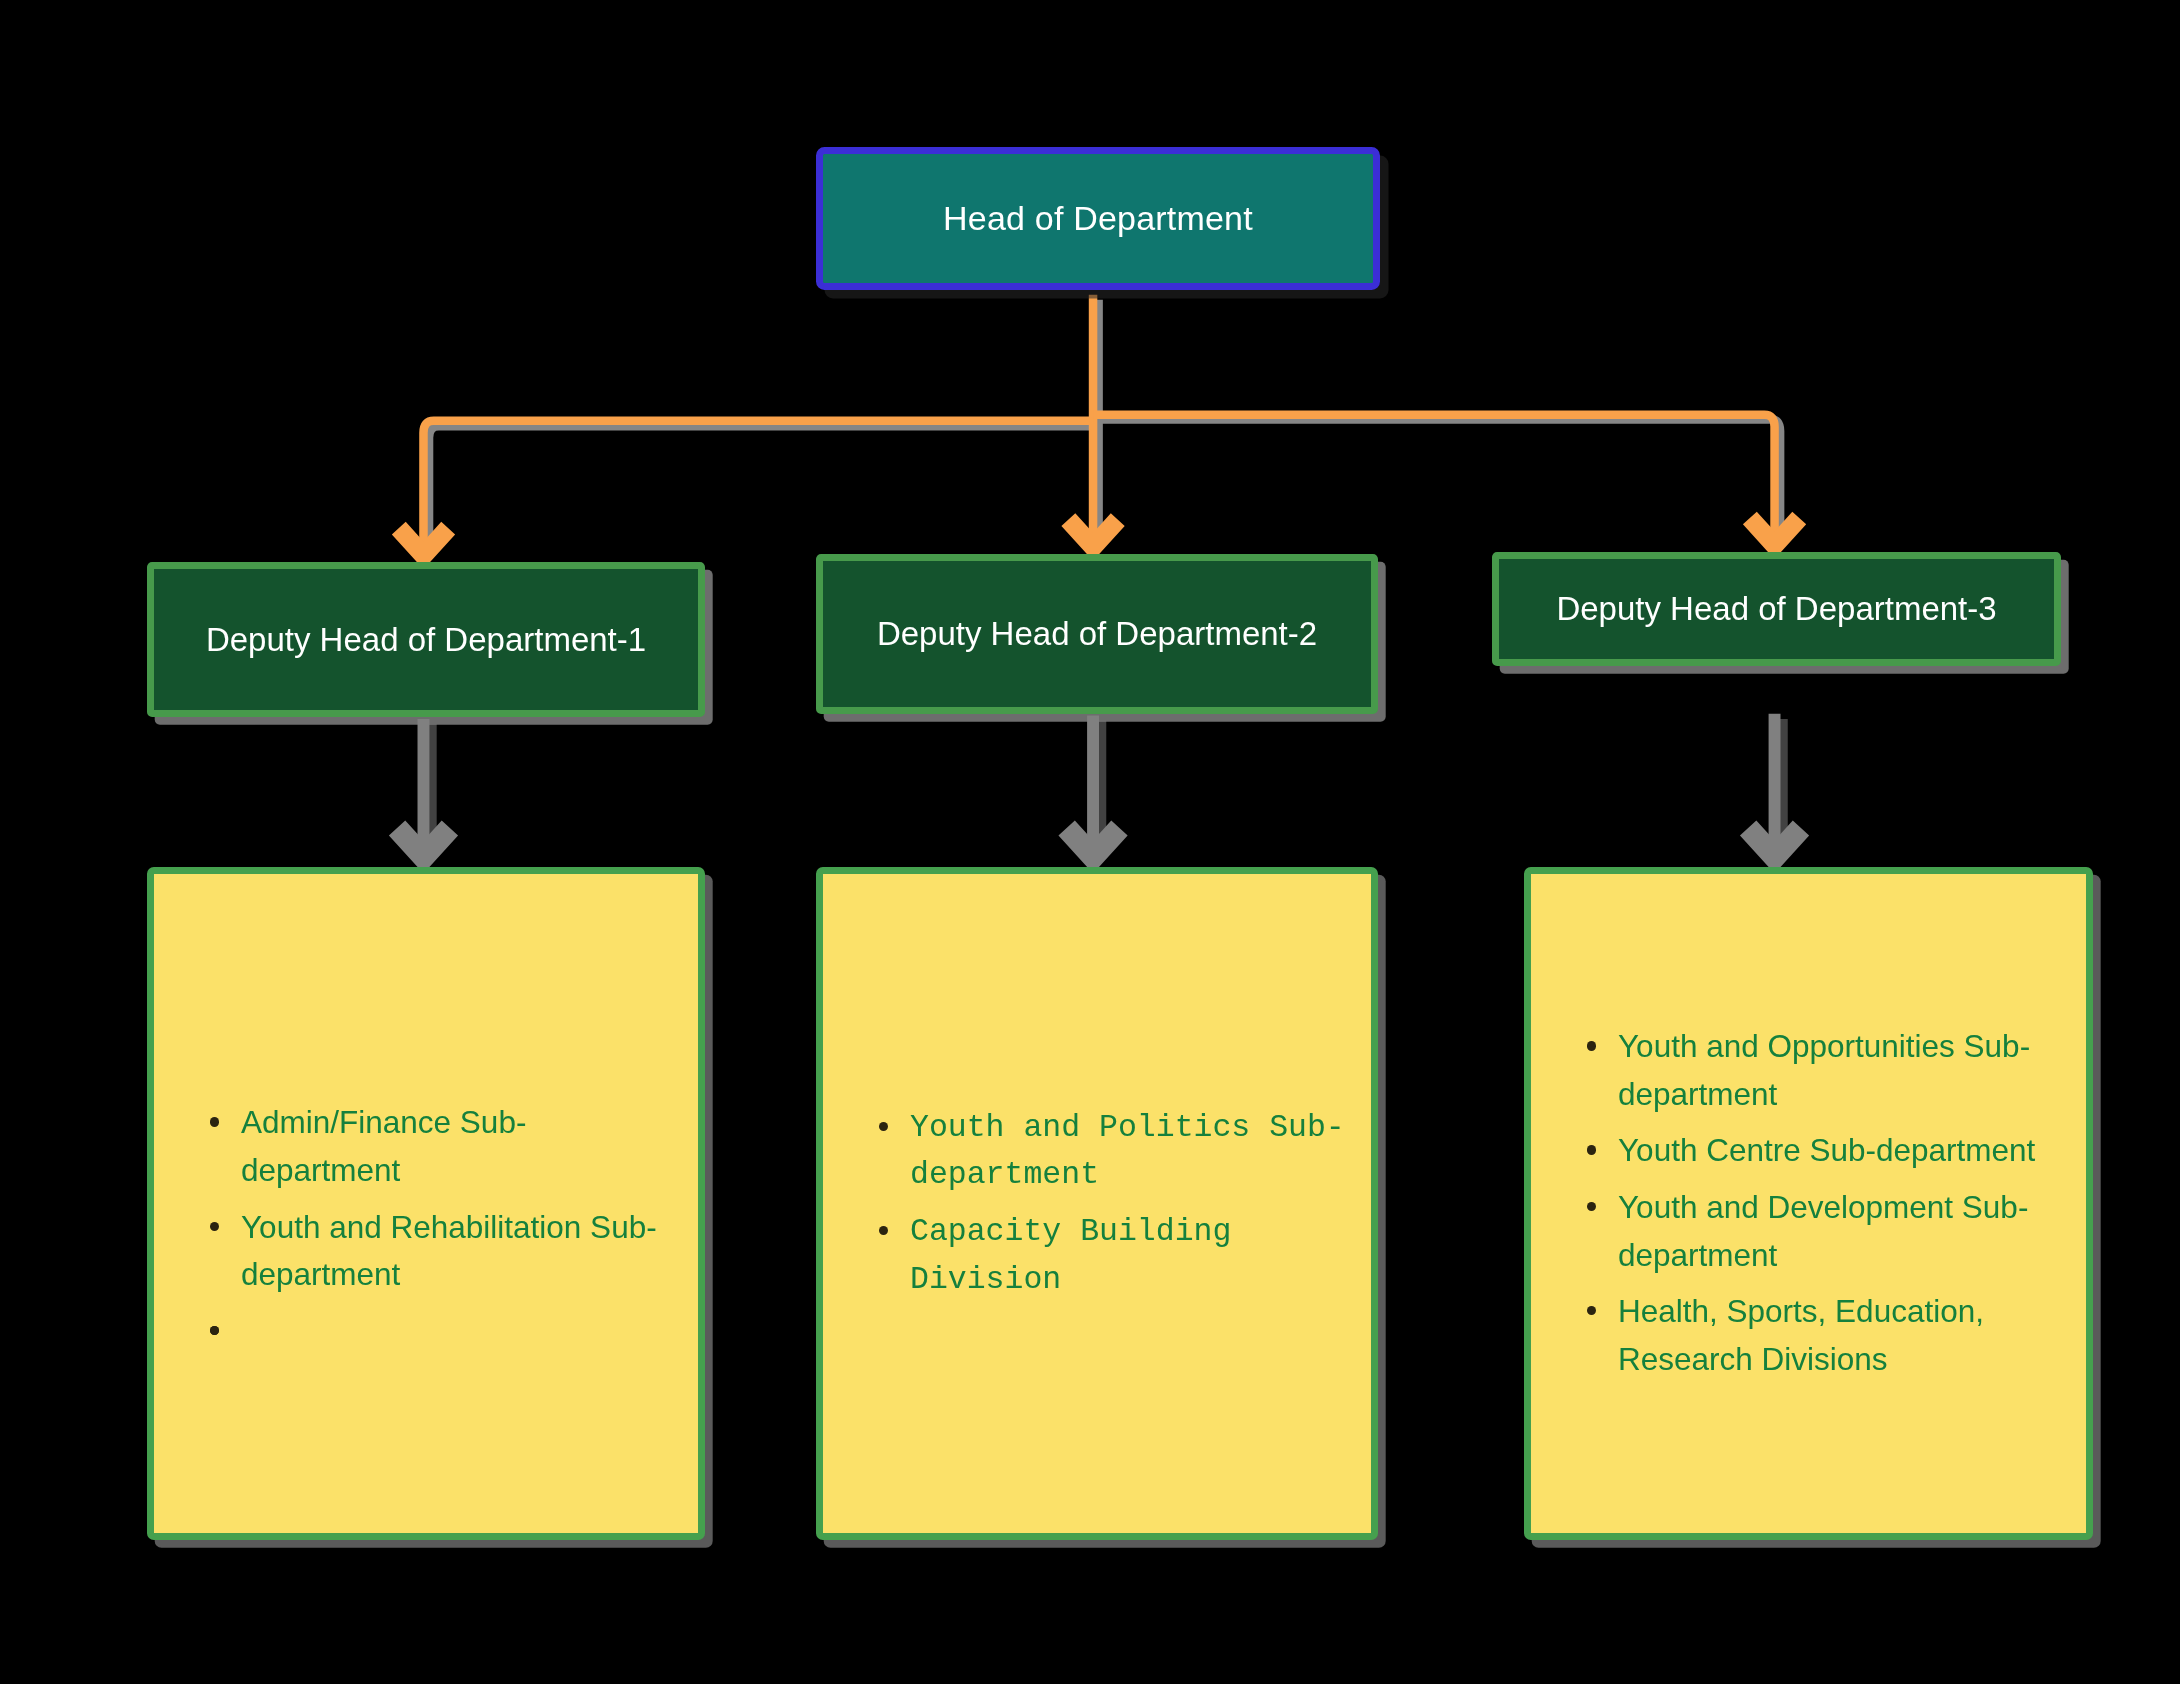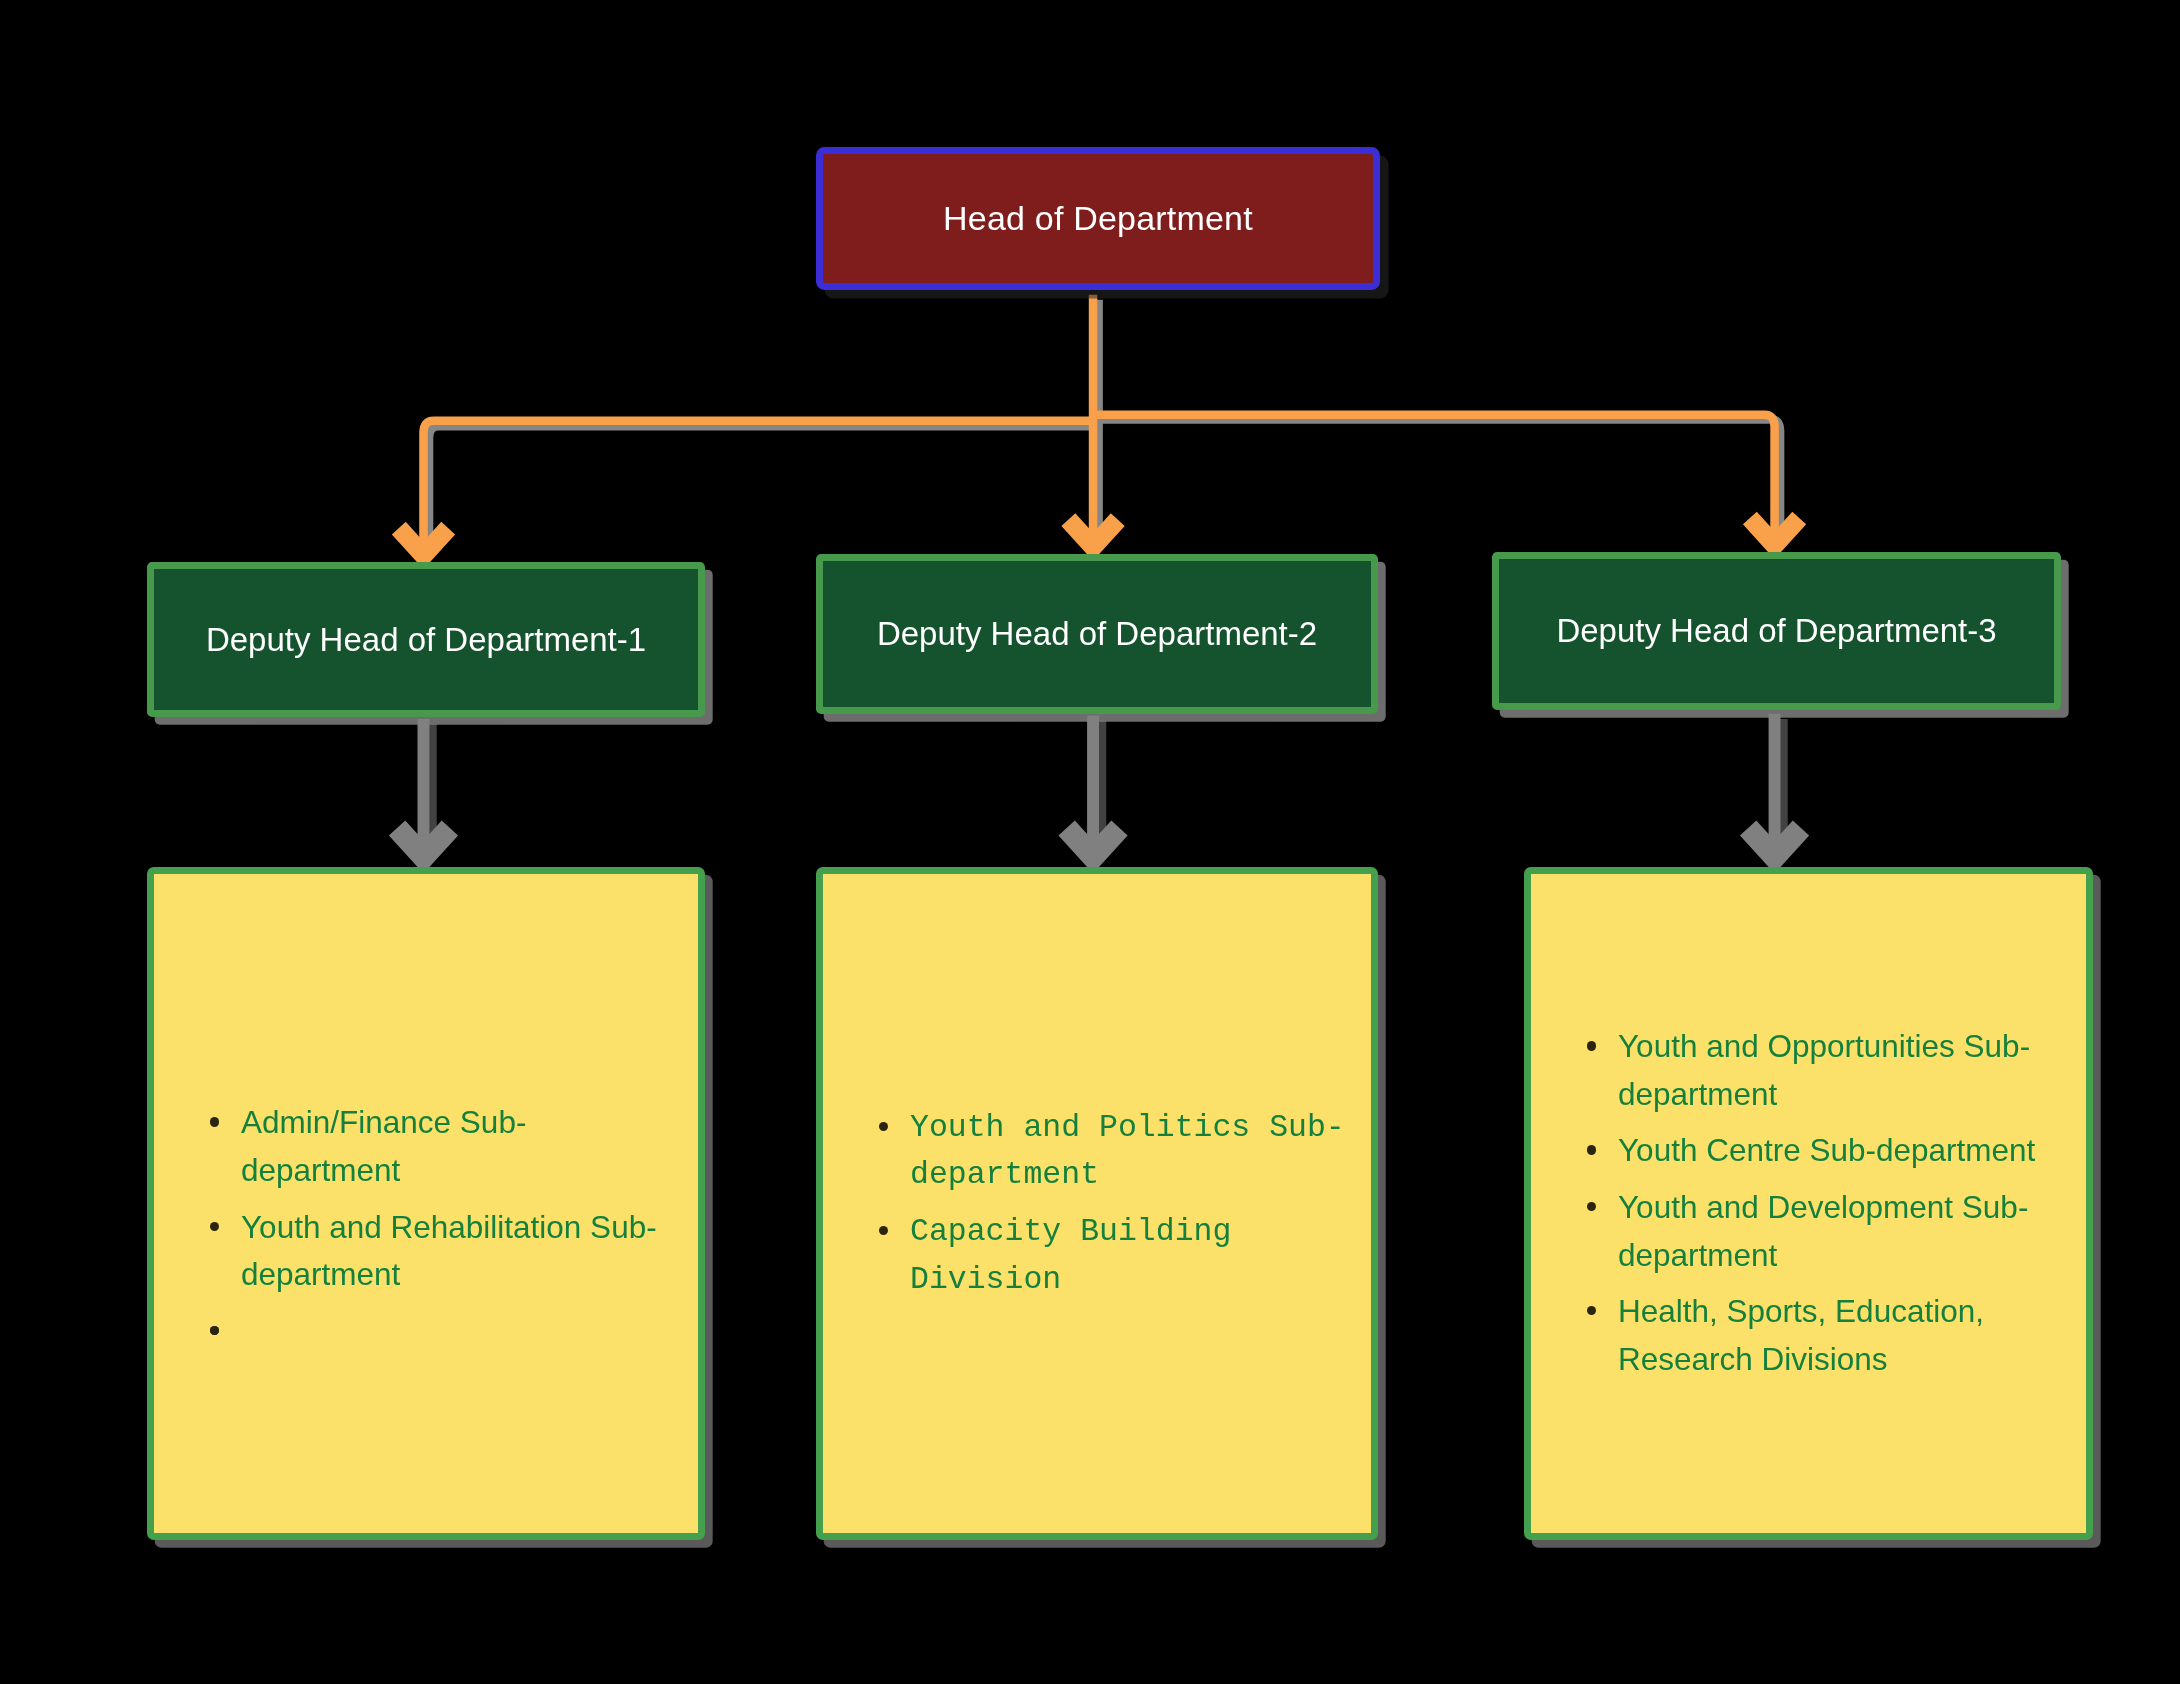--- a/index.html
+++ b/index.html
@@ -29,21 +29,21 @@
     box-sizing: border-box;
     display: flex;
     align-items: center;
   }
   
   .node-root {
     left: 816px;
     top: 147px;
     width: 564px;
     height: 143px;
-    background: #7f1d1d;
+    background: #0f766e;
     border: 7.7px solid #3B2ED6;
     border-radius: 8.5px;
     justify-content: center;
     box-shadow: 8.5px 8.5px 0 rgba(40,40,40,0.55);
   }
   .node-root .node-label {
     color: #FFFFFF;
     font-size: 34px;
     font-weight: 400;
     letter-spacing: 0.2px;
@@ -62,21 +62,21 @@
     color: #FFFFFF;
     font-size: 33px;
     font-weight: 400;
     text-align: center;
     width: 100%;
     padding: 0 8.5px;
     box-sizing: border-box;
   }
   #deputy-1 { left: 147px;  top: 562px; width: 558px; height: 155px; }
   #deputy-2 { left: 816px;  top: 554px; width: 562px; height: 160px; }
-  #deputy-3 { left: 1492px; top: 552px; width: 569px; height: 158px; }
+  #deputy-3 { left: 1492px; top: 552px; width: 569px; height: 114px; }
   
   .node-panel {
     background: #FBE169;
     border: 7.7px solid #45A04E;
     border-radius: 6.8px;
     align-items: center;
     box-shadow: 7.7px 7.7px 0 rgba(120,120,120,0.75);
   }
   #panel-1 { left: 147px;  top: 867px; width: 558px; height: 673px; }
   #panel-2 { left: 816px;  top: 867px; width: 562px; height: 673px; font-family: Liberation Mono, monospace; }

